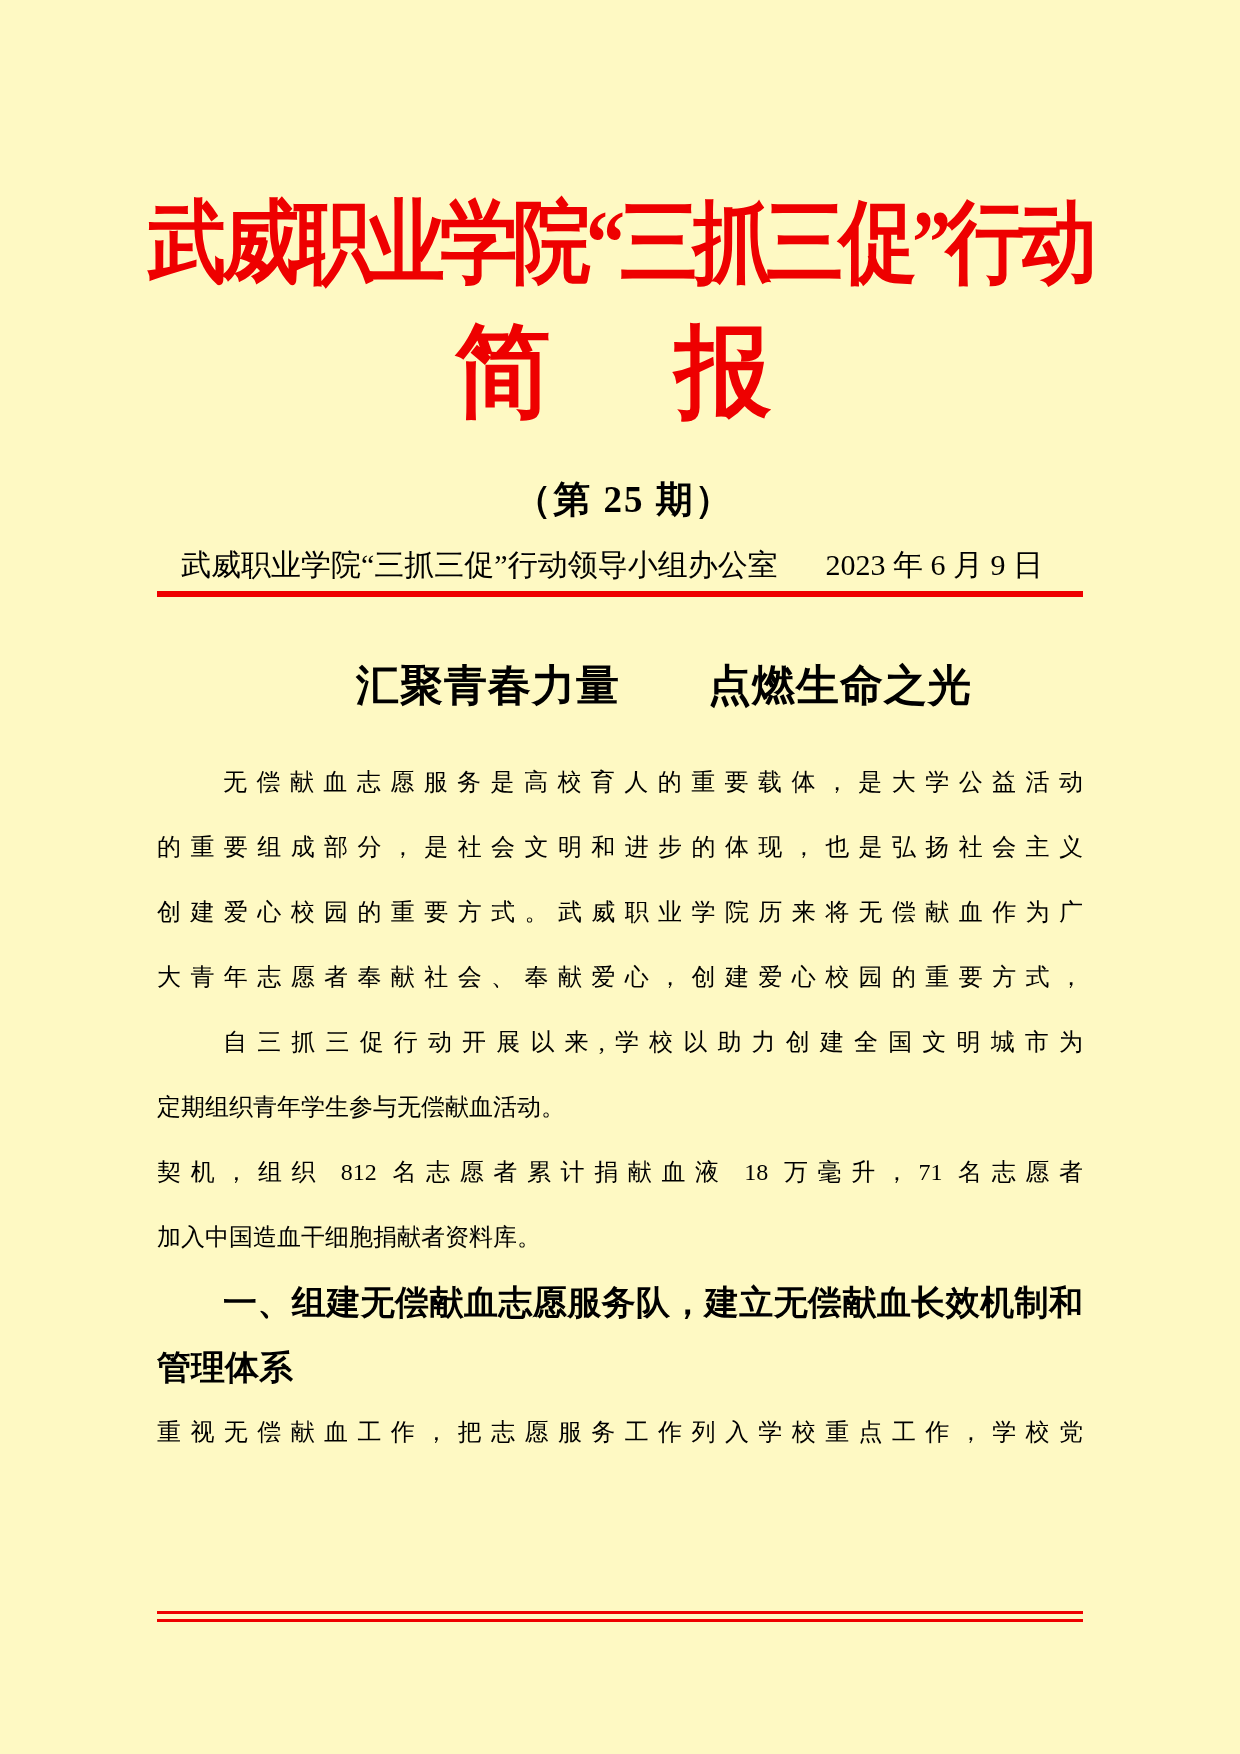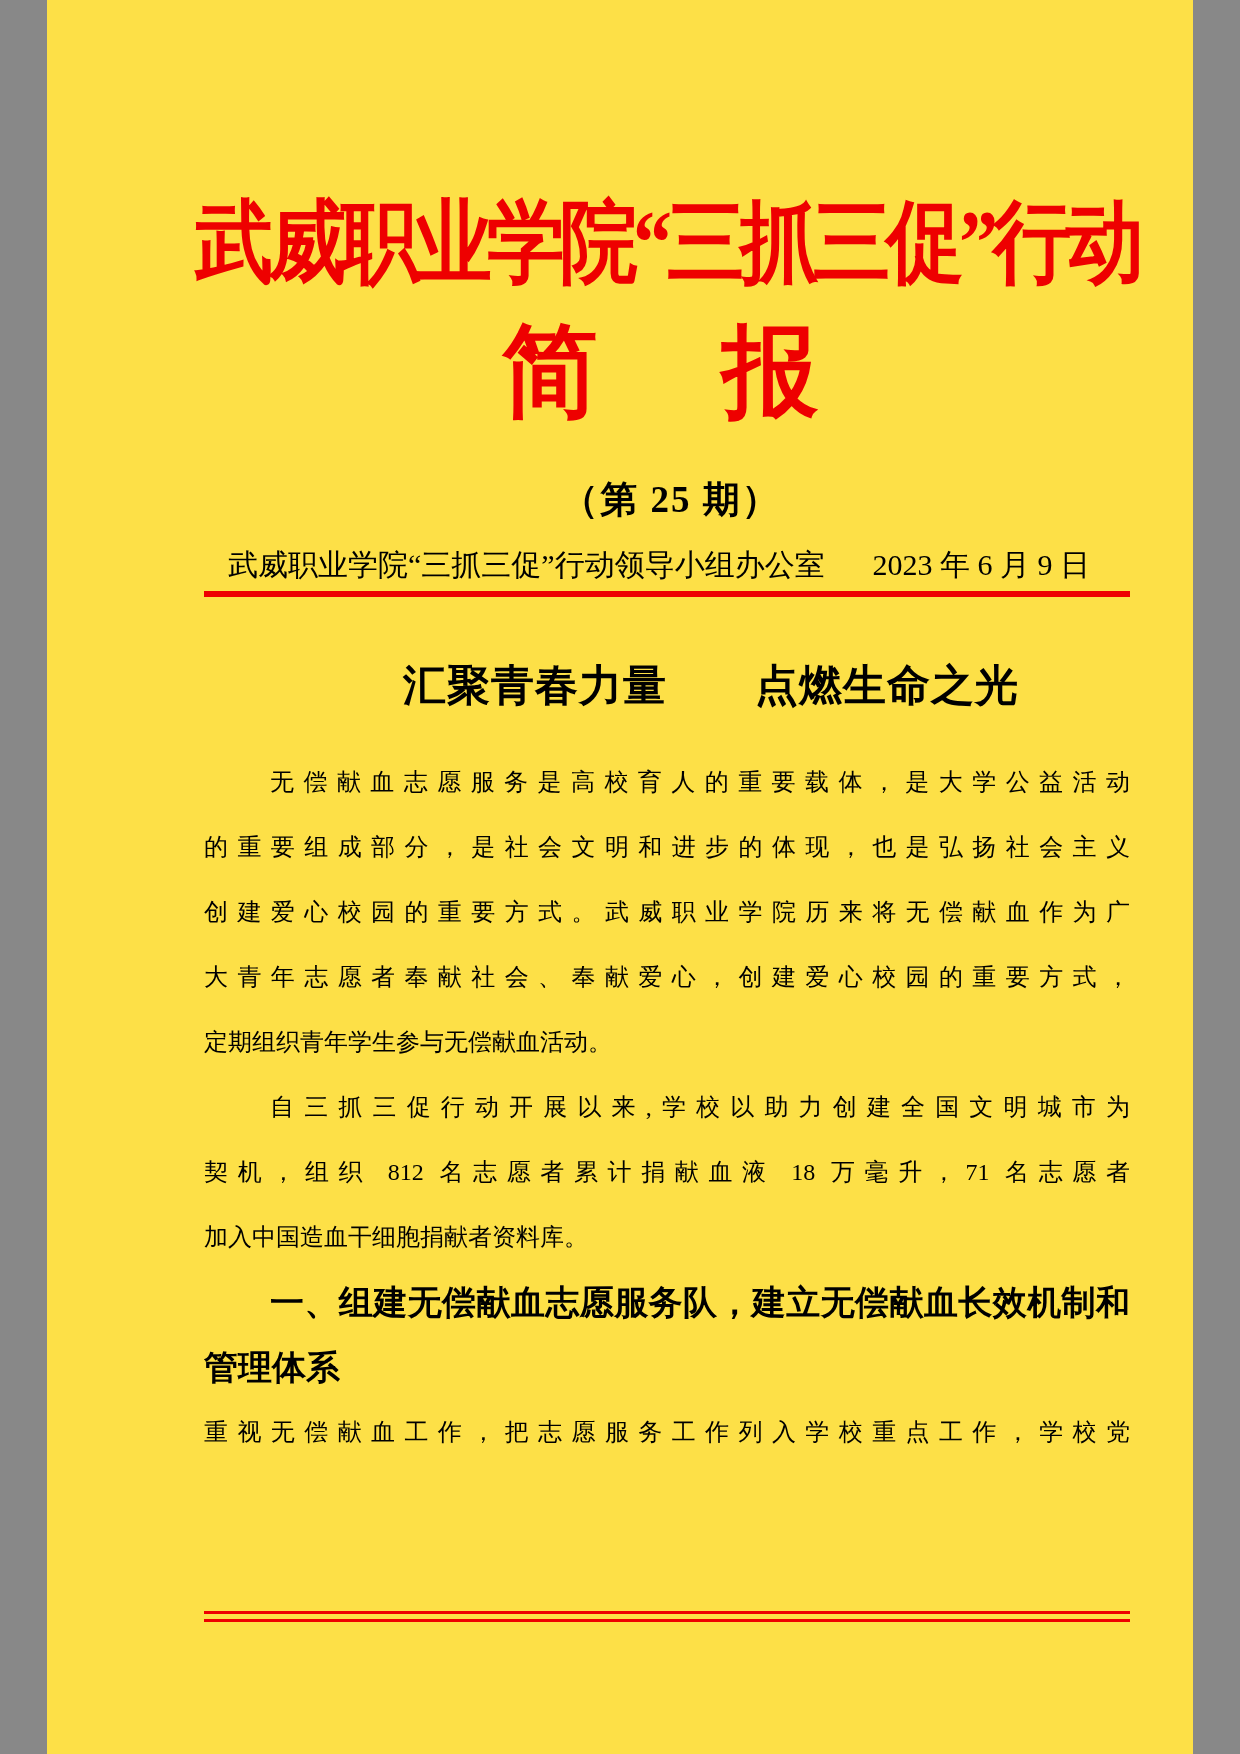--- a/index.html
+++ b/index.html
@@ -1,21 +1,21 @@
 <!DOCTYPE html>
 <html><head>
 <meta charset="utf-8">
 <style>
   html, body { margin: 0; padding: 0; background: #888; }
   .page {
     position: relative;
-    width: 1146px;
+    width: 1240px;
     height: 1754px;
     margin: 0 auto;
-    background: #fde047;
+    background: #fef9c3;
     font-family: "Liberation Serif", serif;
     color: #000;
     overflow: hidden;
   }
   
   .masthead-title {
     position: absolute;
     top: 198px; left: 0; width: 1240px;
     text-align: center;
     font-size: 78px;
@@ -129,22 +129,22 @@
 
   <div class="rule-thick"></div>
 
   <h1 class="article-title">汇聚青春力量　　点燃生命之光</h1>
 
   <div class="article-body">
     <div class="bline indent">无偿献血志愿服务是高校育人的重要载体，是大学公益活动</div>
     <div class="bline">的重要组成部分，是社会文明和进步的体现，也是弘扬社会主义</div>
     <div class="bline">创建爱心校园的重要方式。武威职业学院历来将无偿献血作为广</div>
     <div class="bline">大青年志愿者奉献社会、奉献爱心，创建爱心校园的重要方式，</div>
+    <div class="bline indent">自三抓三促行动开展以来,学校以助力创建全国文明城市为</div>
     <div class="bline para-end">定期组织青年学生参与无偿献血活动。</div>
-    <div class="bline indent">自三抓三促行动开展以来,学校以助力创建全国文明城市为</div>
     <div class="bline">契机，组织 812 名志愿者累计捐献血液 18 万毫升，71 名志愿者</div>
     <div class="bline para-end">加入中国造血干细胞捐献者资料库。</div>
     <div class="bline indent hei">一、组建无偿献血志愿服务队，建立无偿献血长效机制和</div>
     <div class="bline para-end hei">管理体系</div>
     <div class="bline">重视无偿献血工作，把志愿服务工作列入学校重点工作，学校党</div>
   </div>
 
   <div class="rule-double"></div>
 
 </div>

